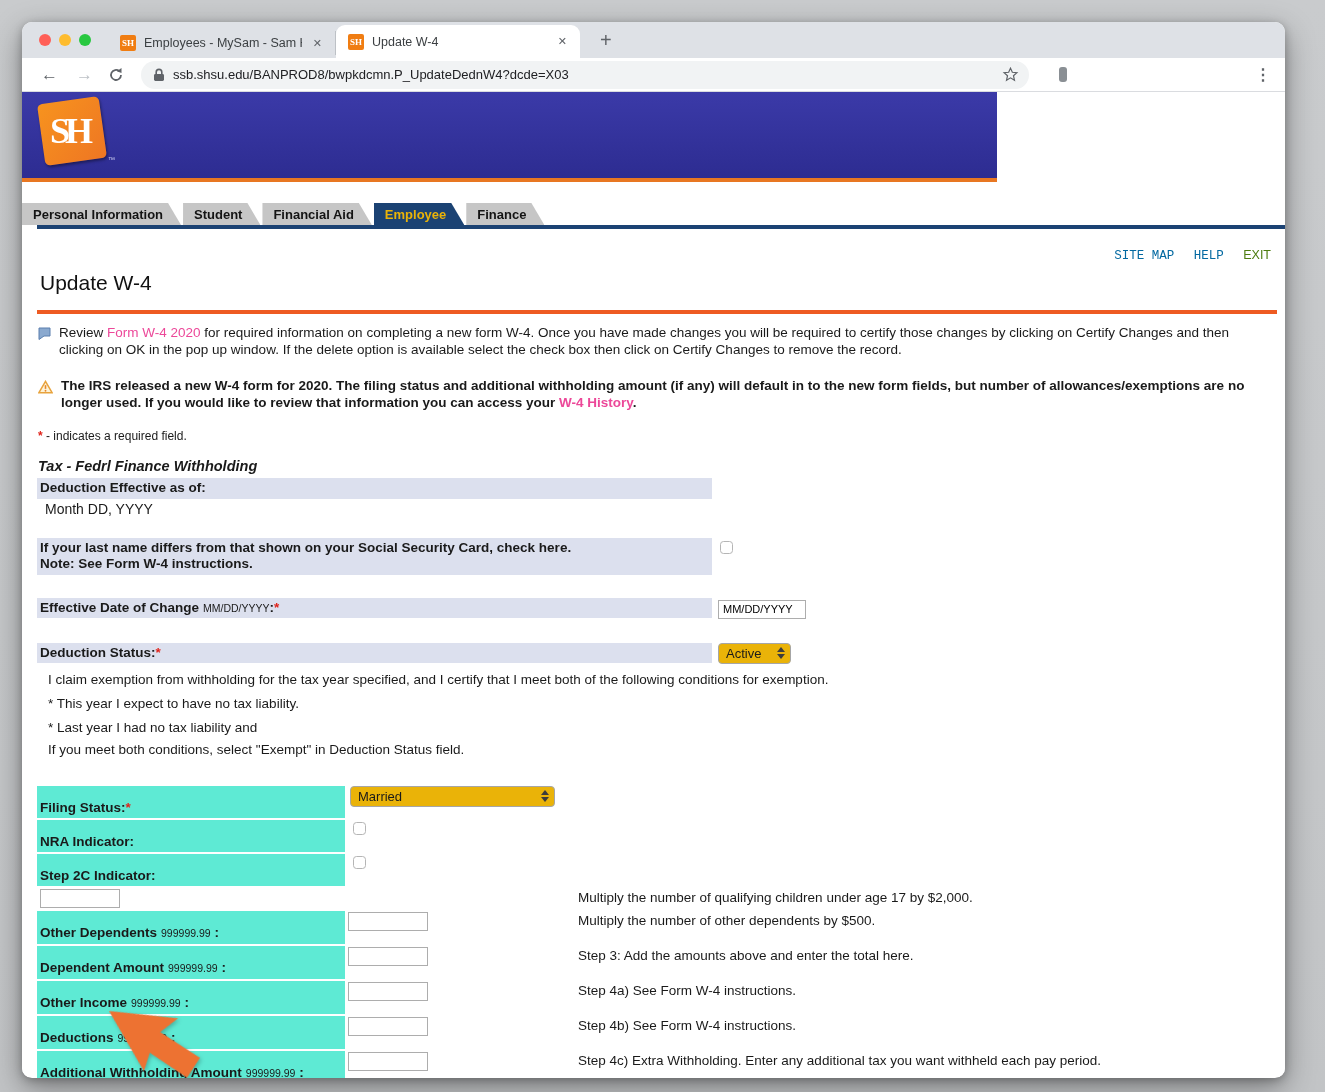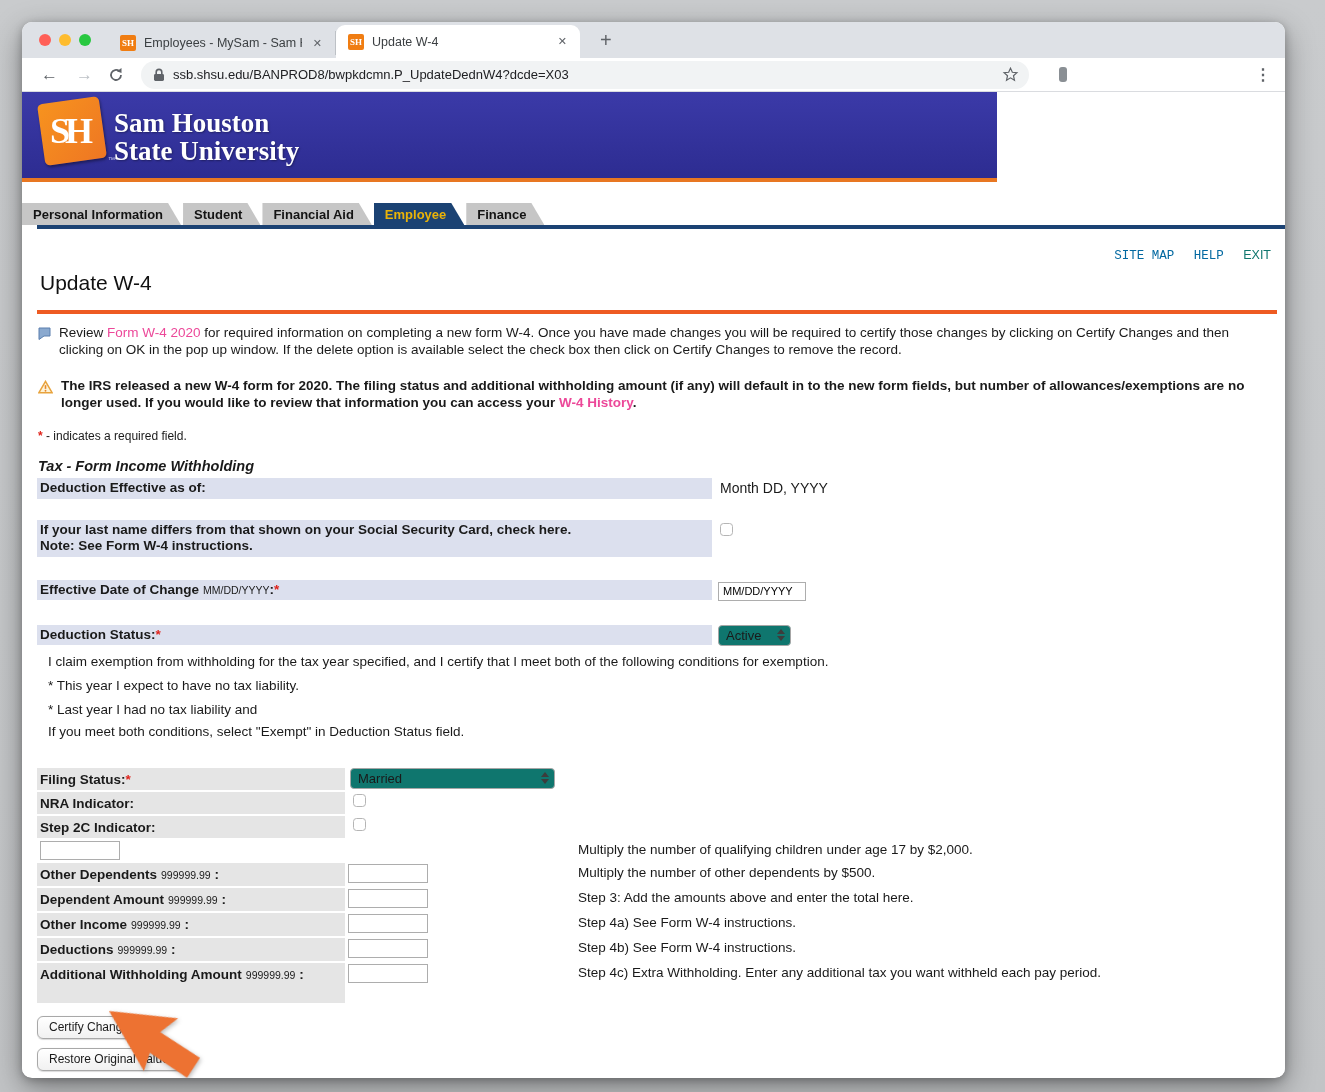--- a/index.html
+++ b/index.html
@@ -52,21 +52,21 @@
              font-weight:bold; font-size:27px; line-height:28px; text-shadow:1px 1px 2px rgba(0,0,0,.35); }
   .menubar { margin-top:21px; display:flex; align-items:flex-end; height:22px; }
   .navtab { height:22px; background:#c6c6c6; color:#141414; font-weight:bold; font-size:13px;
             padding:4px 18px 0 11px; margin-right:2px;
             clip-path:polygon(0 0, calc(100% - 13px) 0, 100% 100%, 0 100%); }
   .navtab.active { background:#1b4273; color:#eab308; }
   .navunderline { height:4px; background:#1b4273; margin-left:15px; }
   .toplinks { text-align:right; margin:19px 14px 0 0; font-size:12.5px; }
   .toplinks a { text-decoration:none; margin-left:16px; }
   .lnk-blue { color:#0369a1;font-family:Liberation Mono, monospace; }
-  .lnk-purple { color:#0f766e; }
+  .lnk-purple { color:#4d7c0f; }
   .pagetitle { font-size:21px; font-weight:400; color:#111; margin:8px 0 0 18px; }
   .orangerule { height:4px; background:#ee5b22; margin:15px 8px 0 15px; }
   .msgrow { display:flex; margin:11px 24px 0 16px; }
   .msgrow .icon { flex:0 0 auto; margin:2px 8px 0 0; }
   .msgrow p { line-height:16.5px; width:1205px; }
   .msgrow.warn { margin-top:20px; }
   .msgrow.warn p { font-weight:bold; }
   a.textlink { color:#ec4899; text-decoration:none; }
   .reqnote { margin:18px 0 0 16px; font-size:12px; }
   .req { color:#e0241c; font-weight:bold; }
@@ -74,32 +74,32 @@
   
   .t1row { display:flex; margin-left:15px; align-items:flex-start; }
   .t1label { width:675px; background:#dce0ee; font-weight:bold; padding:2px 4px 2px 3px; line-height:16.5px; }
   .t1val { margin-left:8px; padding-top:2px; font-size:14px; }
   .fmt { font-weight:400; font-size:10.5px; margin-left:4px; }
   .fmt-cond { font-weight:bold; font-size:12px; letter-spacing:-.3px; margin:0 3px; }
   .checkbox { width:13px; height:13px; border:1.5px solid #b5b5b5; border-radius:3.5px; background:#fff; margin:3px 0 0 8px; }
   input.txt { border:1px solid #adadad; background:#fff; height:19px; font-family:"Liberation Sans",sans-serif; font-size:11px; padding:0 4px; }
   .dateinput { width:88px; margin:2px 0 0 6px; }
   .macselect { display:inline-flex; align-items:center; border:1px solid #a6a6a6; border-radius:4px;
-               background:#0f766e; height:21px; padding-left:7px; font-size:13px; margin-left:6px; }
+               background:#eab308; height:21px; padding-left:7px; font-size:13px; margin-left:6px; }
   .updn { margin-left:auto; padding:0 5px 0 8px; display:flex; flex-direction:column; gap:2px; }
   .updn i { display:block; width:0; height:0; border-left:4px solid transparent; border-right:4px solid transparent; }
   .updn .up { border-bottom:5px solid #3c3c3c; }
   .updn .dn { border-top:5px solid #3c3c3c; }
   .exempt { margin:8px 0 0 26px; line-height:16px; }
   .exempt p { margin-bottom:6px; }
   .exempt p.sp { margin-top:8px; }
   
   .t2 { margin:28px 0 0 15px; }
   .t2row { display:flex; align-items:flex-start; margin-bottom:2px; min-height:21px; }
-  .t2label { width:308px; background:#e5e5e5; font-weight:bold; padding:3px 4px 2px 3px; line-height:17px; }
+  .t2label { width:308px; background:#5eead4; font-weight:bold; padding:13px 4px 2px 3px; line-height:17px; }
   .t2ctrl { margin-left:3px; display:flex; align-items:flex-start; }
   .t2ctrl .checkbox { margin:2px 0 0 5px; }
   .t2ctrl input.txt { width:80px; margin-top:1px; }
   .t2desc { position:absolute; left:541px; padding-top:2px; }
   .t2row { position:relative; }
   .selwide { width:205px; margin-left:2px; }
   .selnarrow { width:73px; }
   
   .btnrow { margin:13px 0 0 15px; }
   .macbtn { font-family:"Liberation Sans",sans-serif; font-size:12px; color:#1a1a1a;
@@ -154,24 +154,20 @@
     <span class="menu3">⋮</span>
   </div>
 
   <div class="content">
 
     <div class="banner">
       <div class="shlogo">
           <span>SH</span>
         </div>
       <span class="tm">™</span>
-      <div class="uniname">
-        <div>Sam Houston</div>
-        <div>State University</div>
-      </div>
     </div>
 
     <div class="menubar">
       <div class="navtab">Personal Information</div>
       <div class="navtab">Student</div>
       <div class="navtab">Financial Aid</div>
       <div class="navtab active">Employee</div>
       <div class="navtab">Finance</div>
     </div>
     <div class="navunderline"></div>
@@ -198,23 +194,23 @@
         <line x1="8" y1="5" x2="8" y2="9" stroke="#e8872c" stroke-width="1.7"></line>
         <circle cx="8" cy="11" r="1" fill="#e8872c"></circle>
       </svg>
       <p><span>The IRS released a new W-4 form for 2020. The filing status and additional withholding amount (if any) will default in to the new form fields, but number of allowances/exemptions are no longer used. If you would like to review that information you can access your </span><a href="#" class="textlink">W-4 History</a><span>.</span></p>
     </div>
 
     <div class="reqnote">
       <span class="req">*</span><span> - indicates a required field.</span>
     </div>
 
-    <div class="sectitle">Tax - Form Income Withholding</div>
-
-    <div class="t1row" style="margin-top:4px;">
+    <div class="sectitle">Tax - Fedrl Finance Withholding</div>
+
+    <div class="t1row" style="margin-top:4px;flex-direction:column;">
       <div class="t1label">Deduction Effective as of:</div>
       <div class="t1val">Month DD, YYYY</div>
     </div>
 
     <div class="t1row" style="margin-top:21px;">
       <div class="t1label">
         <div>If your last name differs from that shown on your Social Security Card, check here.</div>
         <div>Note: See Form W-4 instructions.</div>
       </div>
       <div class="checkbox"></div>

